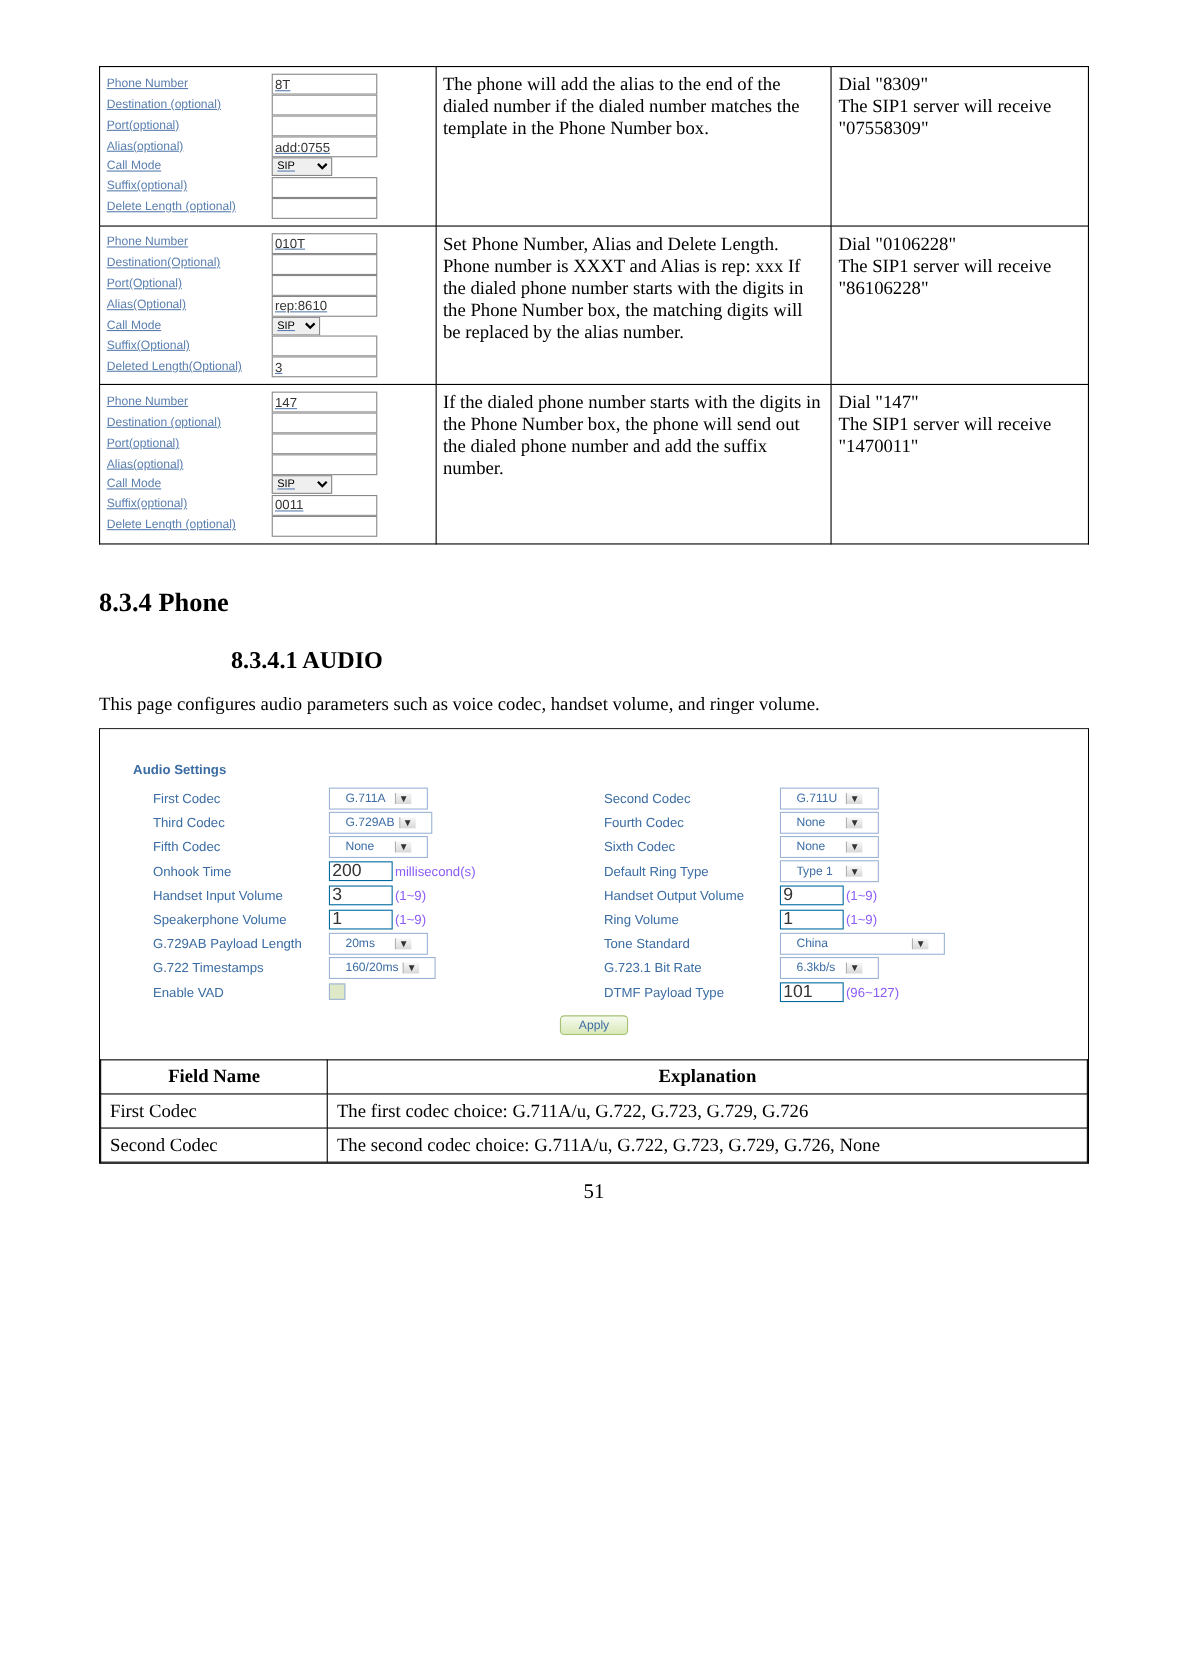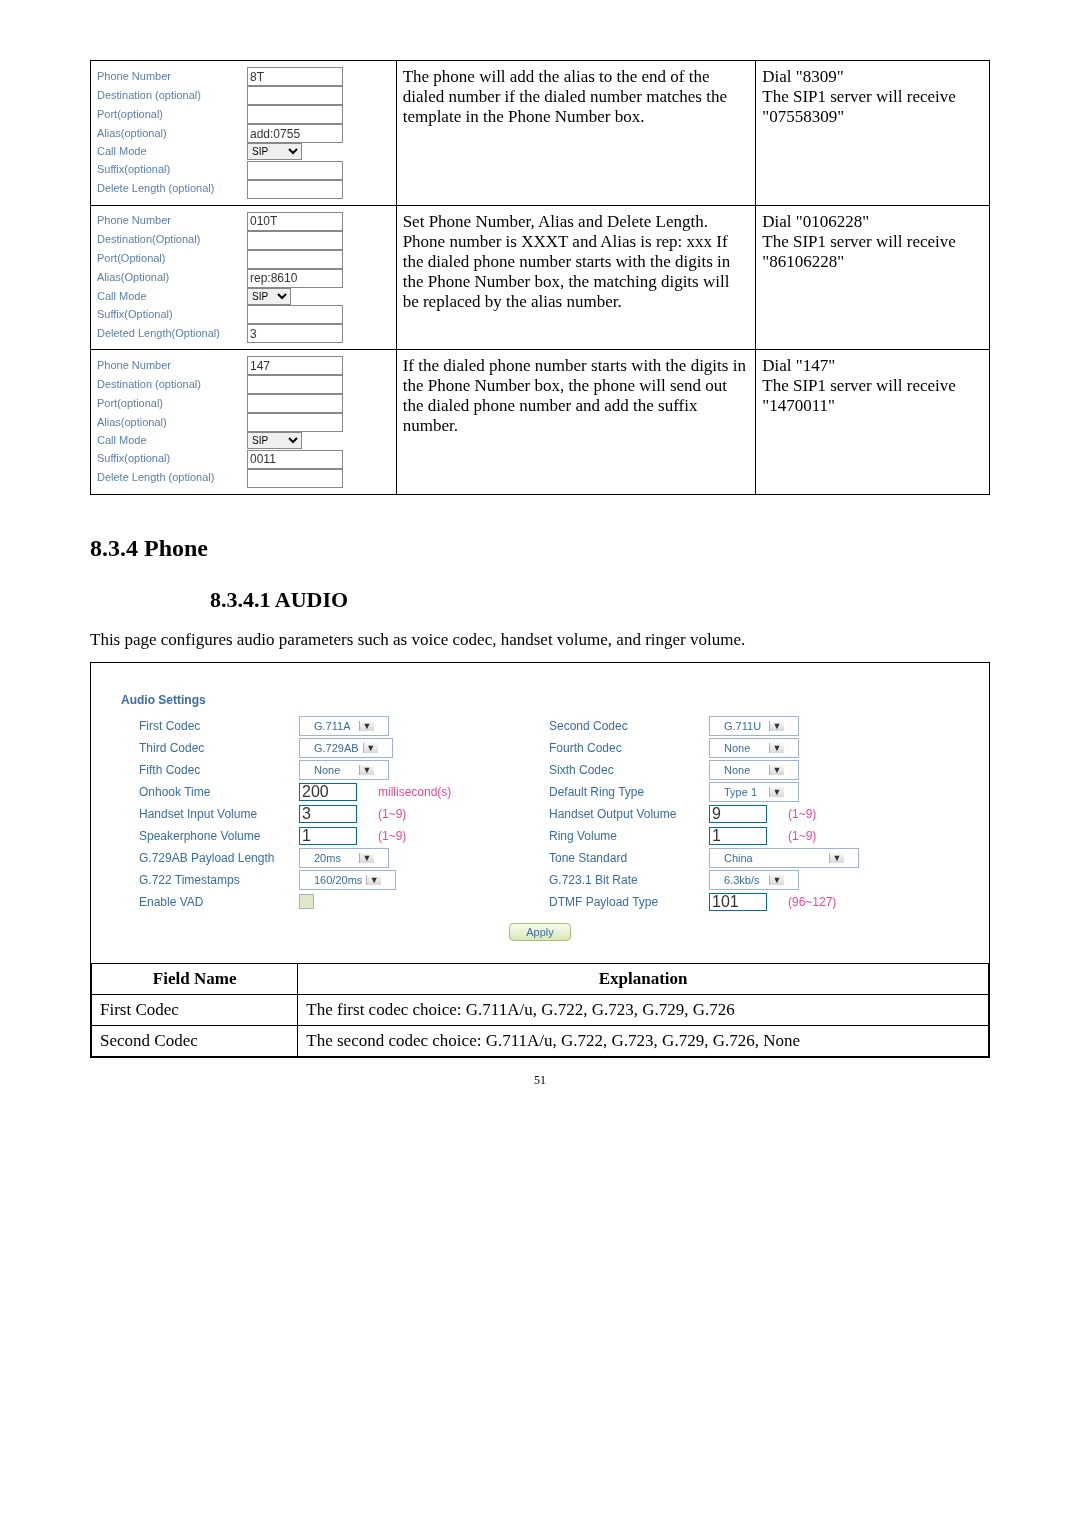--- a/index.html
+++ b/index.html
@@ -20,20 +20,21 @@
   table.outer > tbody > tr > td {
     border: 1px solid #000;
     padding: 6px;
     vertical-align: top;
   }
   .form-block-label {
     color: #5a7fae;
     font-family: Verdana, sans-serif;
     font-size: 11px;
     line-height: 1.6;
+    text-decoration: underline;
   }
   .form-row { display: flex; align-items: center; }
   .form-label { width: 150px; }
   .form-input {
     border: 1px solid #888;
     height: 15px;
     font-size: 12px;
     padding: 1px 2px;
     font-family: Verdana, sans-serif;
     color: #333;
@@ -134,23 +135,23 @@
   }
   .ainput {
     border: 1px solid #0369a1;
     height: 16px;
     width: 52px;
     font-size: 16px;
     padding: 0 2px;
     color: #333;
   }
   .hint {
-    color: #ec4899;
+    color: #8b5cf6;
     font-size: 12px;
-    margin-left: 21px;
+    margin-left: 2px;
   }
   .achk {
     width: 13px;
     height: 13px;
     border: 1px solid #9cb3d6;
     background: #dfe9c8;
   }
   .apply-btn {
     display: block;
     margin: 10px auto 2px auto;
@@ -174,21 +175,21 @@
     padding: 5px 8px;
     font-size: 17px;
   }
   table.exp tr.head td {
     font-weight: bold;
     text-align: center;
     border-top: 1px solid #000;
   }
   .page-no {
     text-align: center;
-    font-size: 12px;
+    font-size: 19px;
     margin-top: 15px;
   }
 </style>
 </head>
 <body>
 
 <table class="outer">
 <tbody id="top-table-body">
       <tr>
         <td style="width: 34%;">

